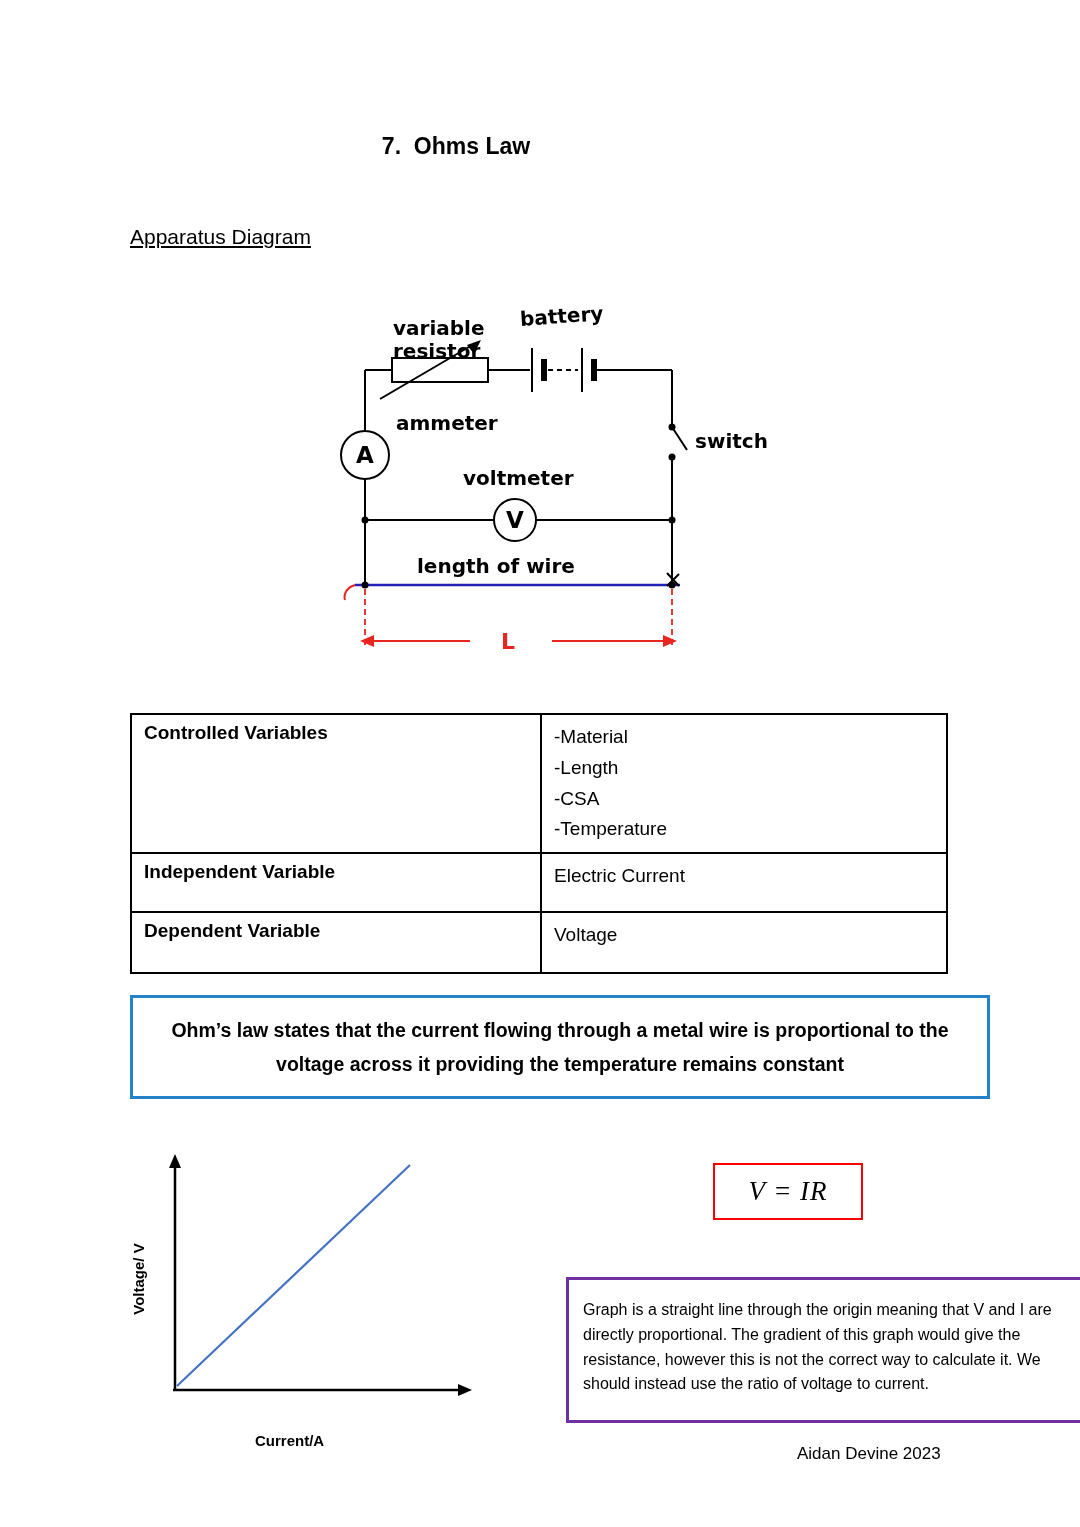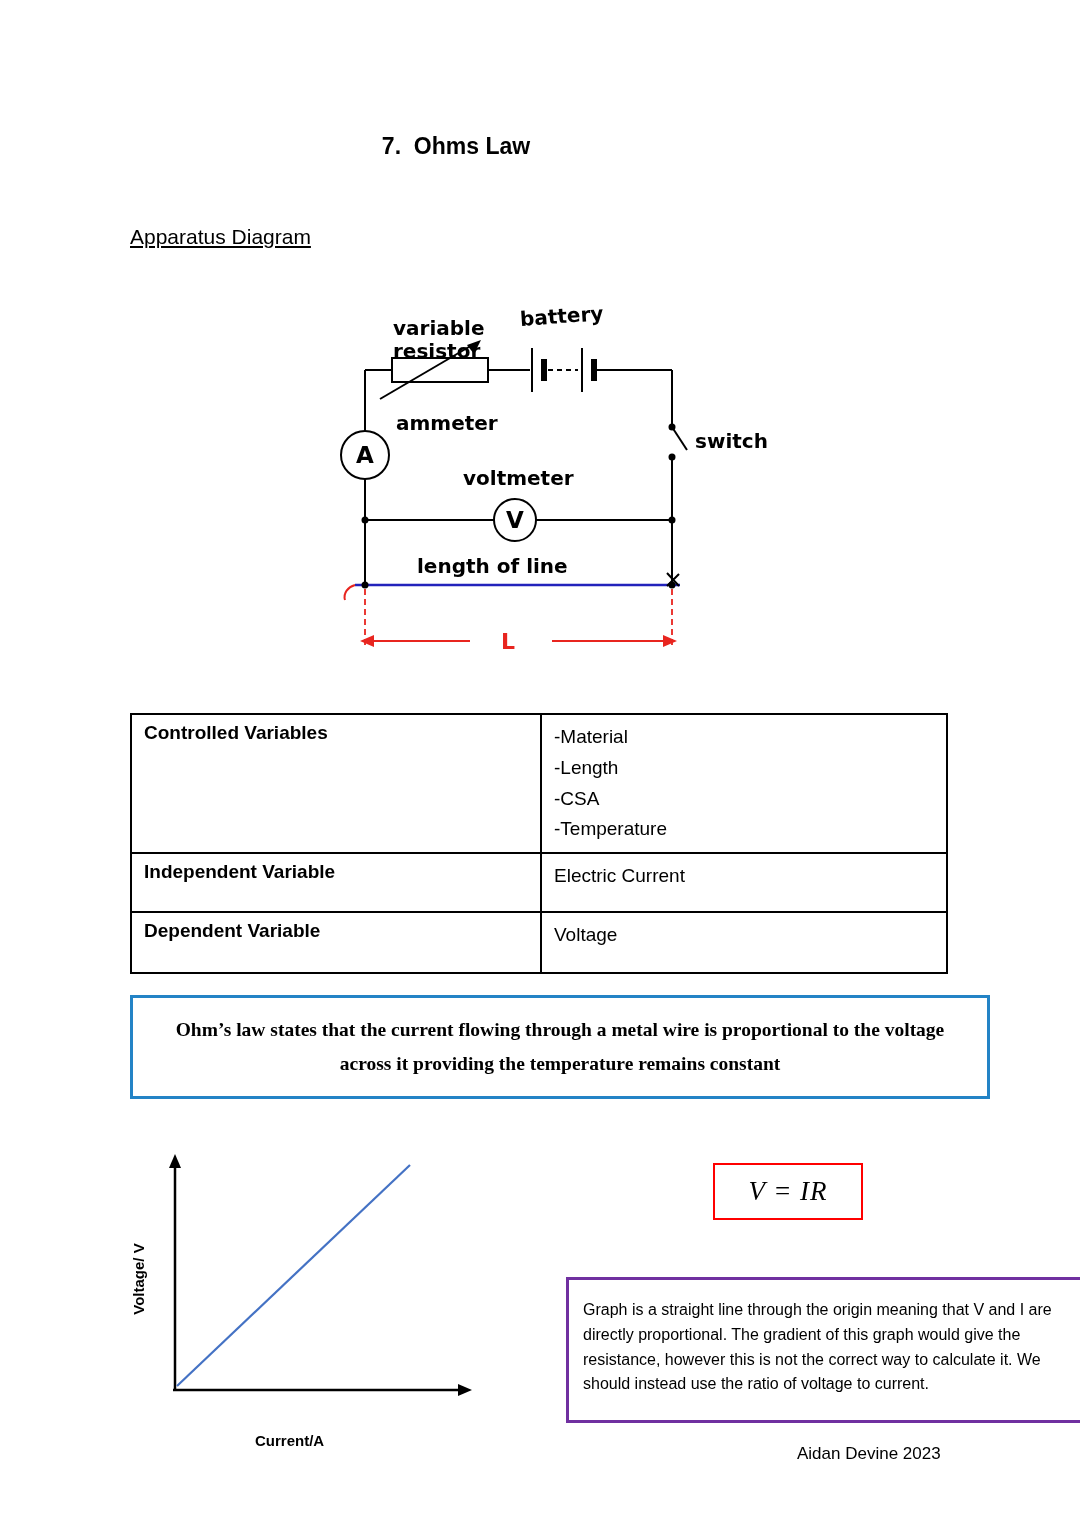--- a/index.html
+++ b/index.html
@@ -46,21 +46,21 @@
   .vrow:last-child{border-bottom:none;}
   .row-tall{min-height:123px;}
   .row-short{min-height:59px;}
   .vcell{padding:7px 12px;font-size:19px;}
   .vlabel{width:410px;border-right:2px solid #000;font-weight:700;}
   .vvalue{flex:1;line-height:1.62;}
 
   
   .law-box{position:absolute;left:130px;top:995px;width:860px;min-height:98px;
            border:3px solid var(--law-box-border);padding:15px 28px;
-           display:flex;align-items:center;justify-content:center;font-family:Liberation Serif, serif;}
+           display:flex;align-items:center;justify-content:center;}
   .law-text{font-size:19.5px;font-weight:700;text-align:center;line-height:1.75;}
 
   
   .graph{position:absolute;left:70px;top:1150px;width:420px;height:300px;}
   .graph svg{position:absolute;left:40px;top:0;}
   .axis{stroke:#000;stroke-width:2.5;fill:none;}
   .graph-line{stroke:var(--graph-line);stroke-width:2.2;fill:none;}
   .ylabel{position:absolute;left:18px;top:121px;width:100px;height:16px;
           text-align:center;font-size:15px;font-weight:700;transform:rotate(-90deg);}
   .xlabel{position:absolute;left:185px;top:258px;font-size:15px;font-weight:700;margin-top:24px;}
@@ -133,21 +133,21 @@
       <path class="red-ann" d="M242,356 H354"></path>
       <polygon class="red-fill" points="367,356 353,350 353,362"></polygon>
       <text class="length-text" x="198" y="364">L</text>
     </svg>
     <div class="clabel preline" style="left:83px;top:0;margin-top:32px;">variable
 resistor</div>
     <div class="clabel" style="left:210px;top:20px;transform:rotate(-4deg);">battery</div>
     <div class="clabel" style="left:86px;top:127px;">ammeter</div>
     <div class="clabel" style="left:385px;top:145px;">switch</div>
     <div class="clabel" style="left:153px;top:182px;">voltmeter</div>
-    <div class="clabel" style="left:107px;top:270px;">length of line</div>
+    <div class="clabel" style="left:107px;top:270px;">length of wire</div>
   </div>
 
   <div class="vtable">
     <div class="vrow row-tall">
       <div class="vcell vlabel">Controlled Variables</div>
       <div class="vcell vvalue preline">-Material
 -Length
 -CSA
 -Temperature</div>
     </div>

